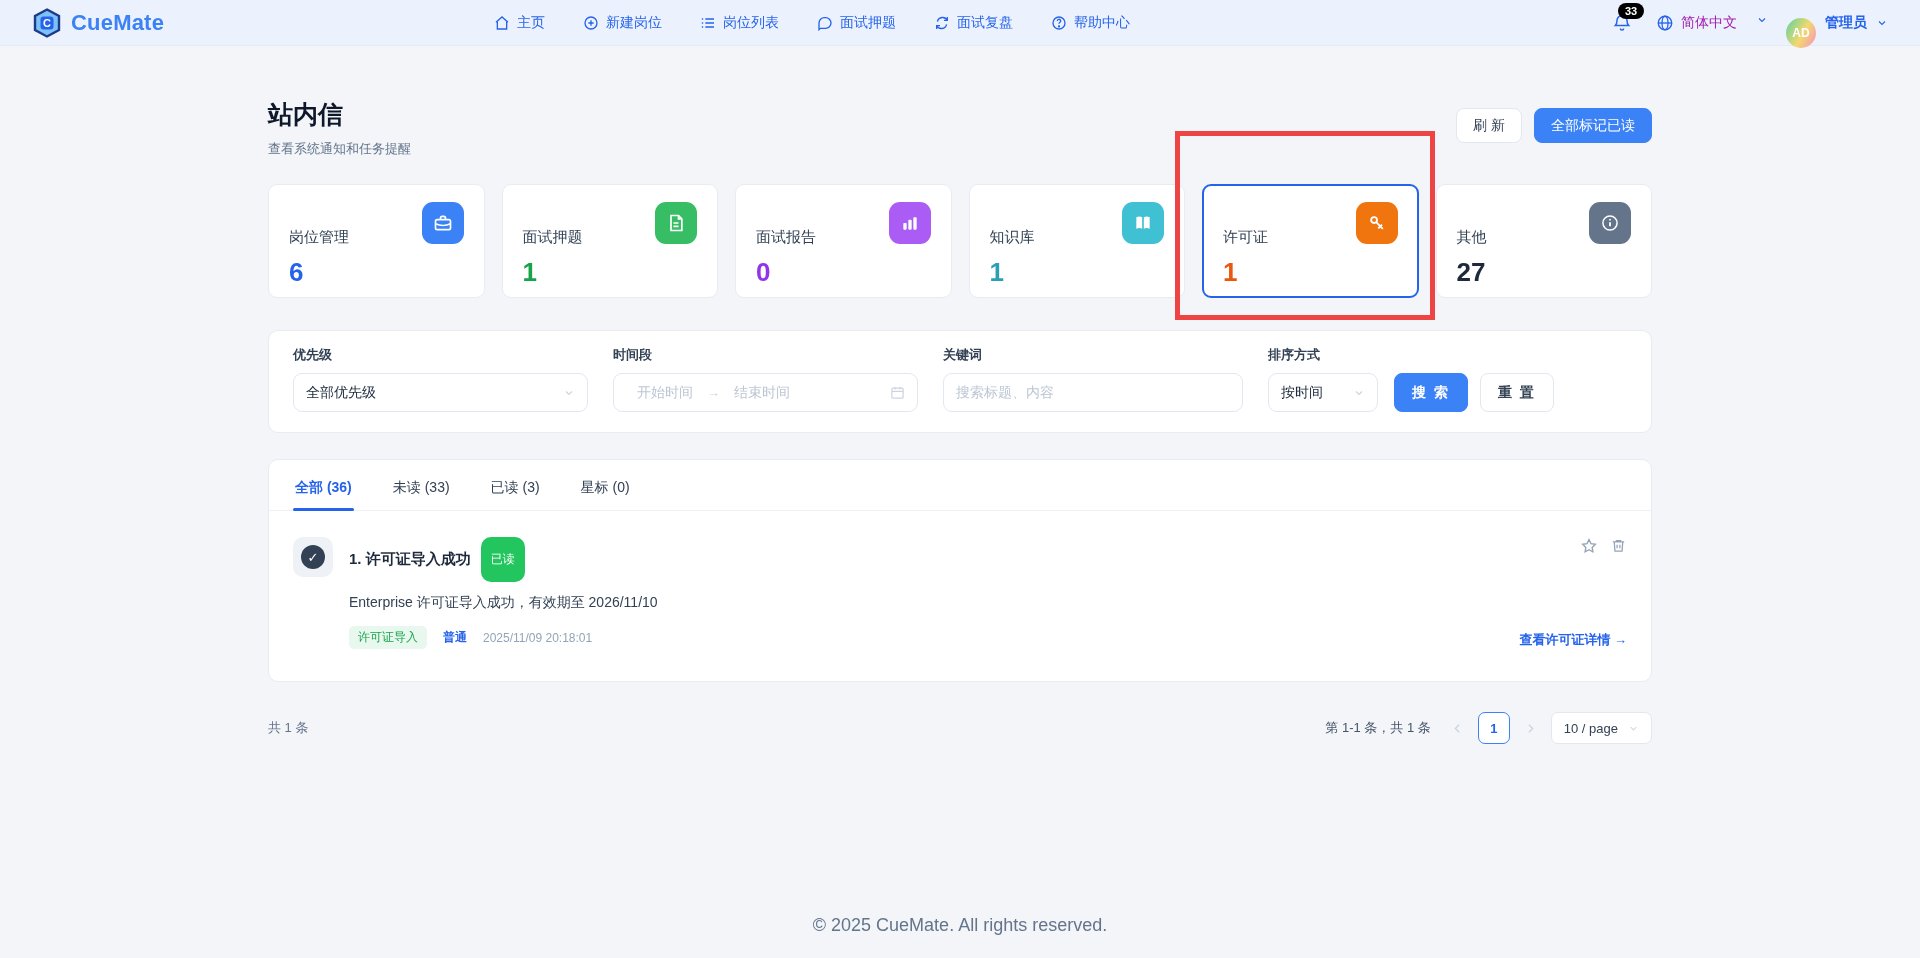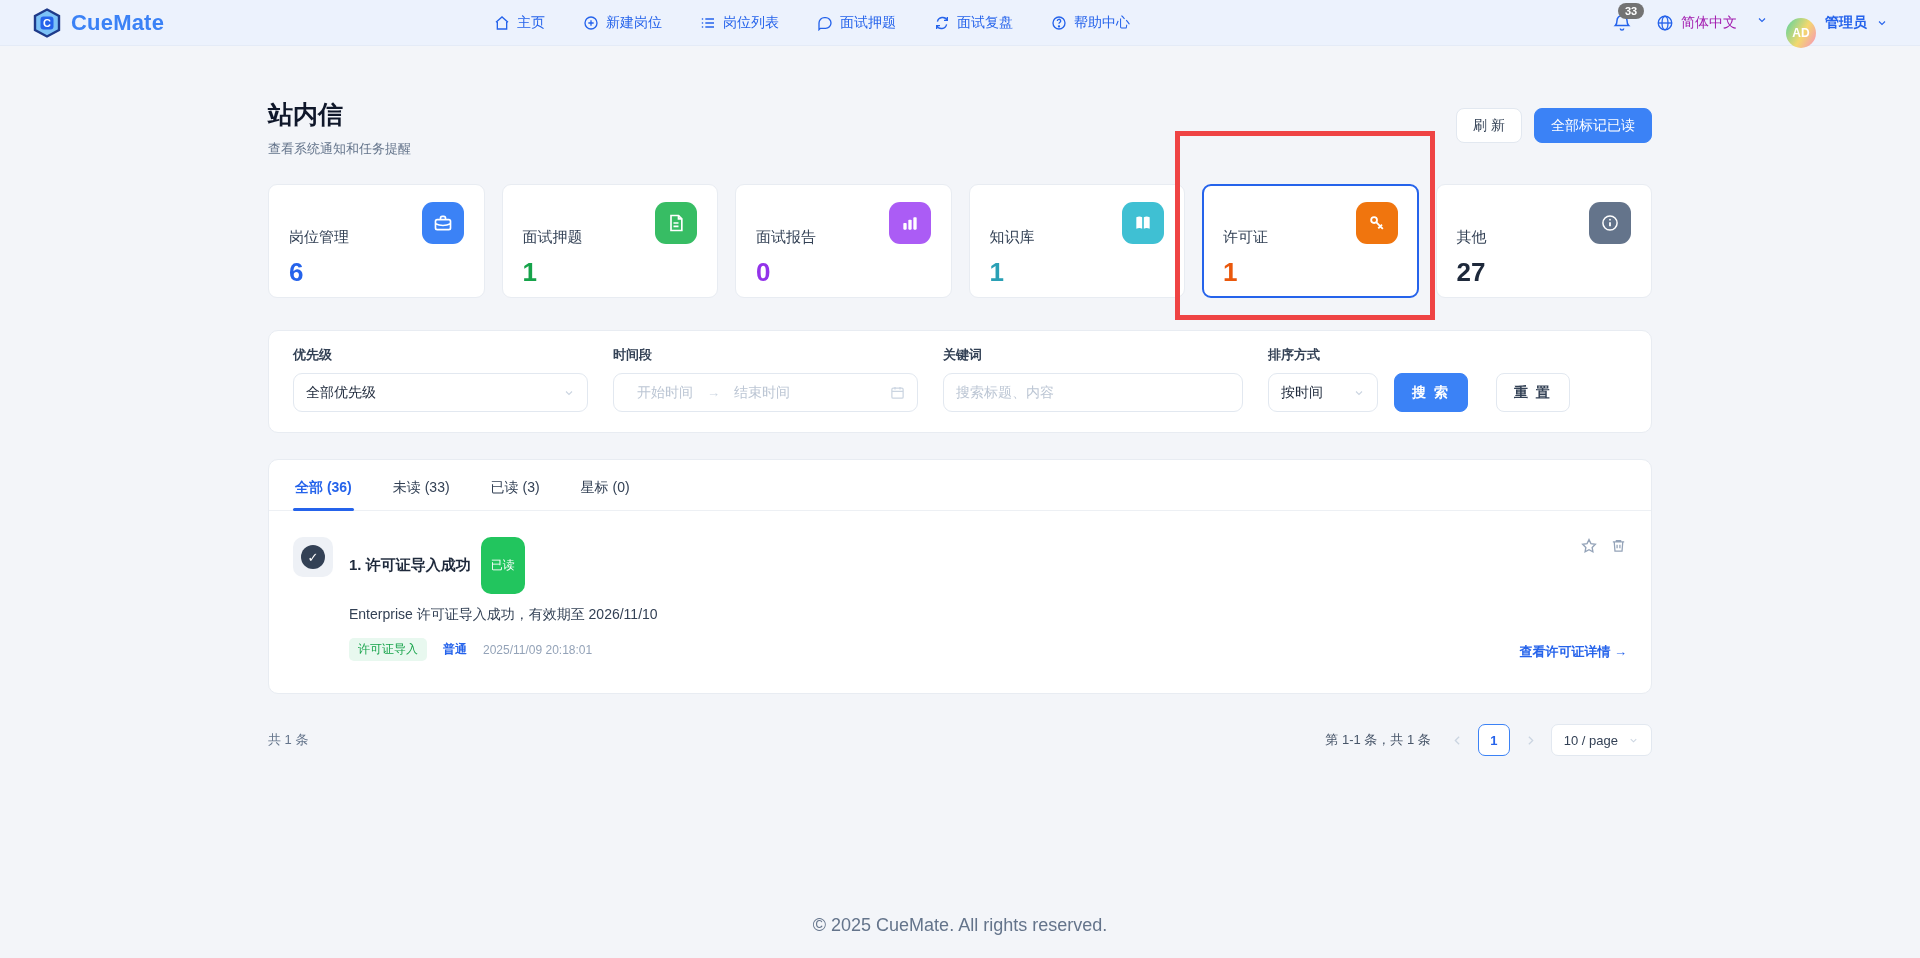--- a/index.html
+++ b/index.html
@@ -17,21 +17,21 @@
     padding:0 32px; flex:0 0 auto; border-bottom:1px solid #e4ebf7;
   }
   .brand { display:flex; align-items:center; gap:9px; }
   .brand-badge { width:30px; height:30px; position:relative; }
   .brand-name { font-size:22px; font-weight:bold; color:#3b82f6; letter-spacing:.2px; }
   .nav-center { display:flex; align-items:center; gap:38px; margin-left:330px; }
   .nav-item { display:flex; align-items:center; gap:7px; color:#2563eb; font-size:14px; cursor:pointer; white-space:nowrap; }
   .nav-right { margin-left:auto; display:flex; align-items:center; gap:18px; }
   .bell-wrap { position:relative; padding:4px 6px; }
   .badge {
-    position:absolute; top:-6px; left:12px; background:#737373; color:#fff;
+    position:absolute; top:-6px; left:12px; background:#000000; color:#fff;
     font-size:11px; font-weight:bold; border-radius:9px; padding:1px 7px; line-height:14px;
   }
   .lang { display:flex; gap:7px; color:#a21caf; font-size:14px; cursor:pointer; }
   .user { display:flex; align-items:center; gap:9px; cursor:pointer; }
   .avatar {
     width:30px; height:30px; border-radius:50%; color:#fff; font-size:12px; font-weight:bold;
     display:flex; align-items:center; justify-content:center;
     background:linear-gradient(120deg,#57d3a0 0%,#f3d86e 55%,#f78fc0 100%);
     margin-top:20px;
   }
@@ -76,21 +76,21 @@
     height:39px; border:1px solid #e2e8f0; border-radius:9px; background:#fff;
     display:flex; align-items:center; padding:0 12px; font-size:14px; color:#1e293b; cursor:pointer;
   }
   .w-prio { width:295px; }
   .w-range { width:305px;padding-left:23px; }
   .w-key { width:300px; }
   .w-sort { width:110px; }
   .placeholder { color:#bcc6d4; }
   .spread { margin-left:auto; }
   .range-arrow { color:#cbd5e1; margin:0 14px; font-size:13px; }
-  .filter-btns { display:flex; gap:28px; margin-left:4px; }
+  .filter-btns { display:flex; gap:12px; margin-left:4px; }
   .btn-filter { height:39px; padding:0 17px; font-weight:bold; letter-spacing:2px; }
 
   
   .list-card { background:#fff; border:1px solid #e8ecf2; border-radius:10px; margin-top:26px; padding-bottom:8px; }
   .tabs { display:flex; gap:37px; padding:0 24px; border-bottom:1px solid #edf0f4; }
   .tab { padding:19px 2px 13px; font-size:14px; color:#334155; cursor:pointer; position:relative; }
   .tab.active { color:#2563eb; font-weight:bold; }
   .tab.active::after {
     content:""; position:absolute; left:0; right:0; bottom:-1px; height:3px;
     background:#2563eb; border-radius:2px;
@@ -101,21 +101,21 @@
     display:flex; align-items:center; justify-content:center; flex:0 0 auto;
   }
   .msg-check-inner {
     width:24px; height:24px; border-radius:50%; background:#334155; color:#fff;
     display:flex; align-items:center; justify-content:center; font-size:13px;
   }
   .msg-body { margin-left:16px; flex:1; }
   .msg-title-row { display:flex; align-items:center; gap:10px; }
   .msg-title { font-size:15px; font-weight:bold; color:#1e293b; }
   .pill-read {
-    background:#22c55e; color:#fff; font-size:12px; border-radius:10px; padding:20px 10px;
+    background:#22c55e; color:#fff; font-size:12px; border-radius:10px; padding:14px 10px;
   }
   .msg-desc { font-size:14px; color:#334155; margin-top:12px; }
   .msg-meta { display:flex; align-items:center; gap:16px; margin-top:14px; }
   .tag-green { background:#e8f8ef; color:#16a34a; font-size:12px; padding:3px 9px; border-radius:5px; }
   .tag-blue { color:#2563eb; font-size:12px; font-weight:bold; }
   .msg-time { color:#94a3b8; font-size:12px; }
   .msg-side { display:flex; flex-direction:column; justify-content:space-between; align-items:flex-end; }
   .msg-icons { display:flex; gap:12px; color:#94a3b8; }
   .icon-btn { cursor:pointer; }
   .msg-link { color:#2563eb; font-size:13px; font-weight:bold; cursor:pointer; white-space:nowrap; }

